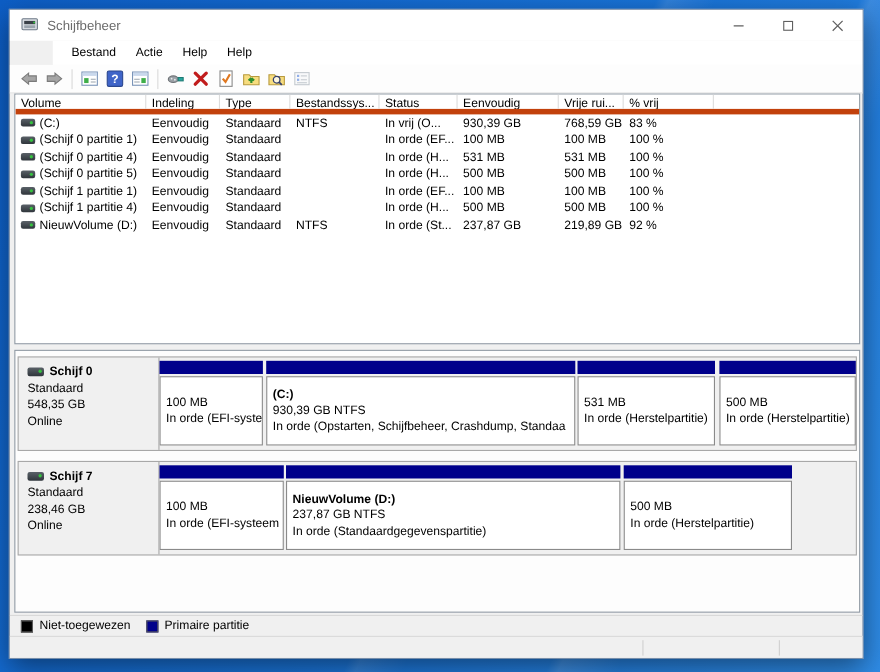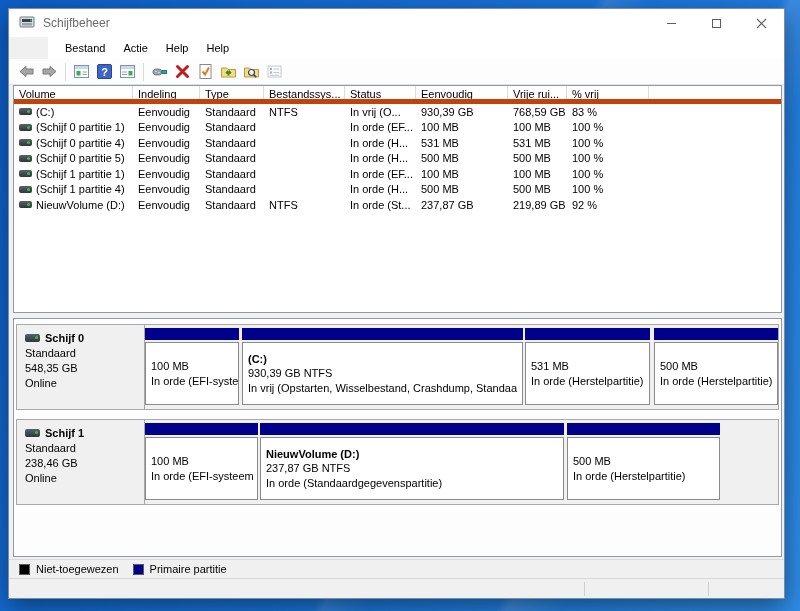--- a/index.html
+++ b/index.html
@@ -313,21 +313,21 @@
           <div class="pbody">
             <div class="pline">100 MB</div>
             <div class="pline">In orde (EFI-syste</div>
           </div>
         </div>
         <div class="part" style="left:225px;width:281px;">
           <div class="cap"></div>
           <div class="pbody">
             <div class="pline pbold">(C:)</div>
             <div class="pline">930,39 GB NTFS</div>
-            <div class="pline">In vrij (Opstarten, Wisselbestand, Crashdump, Standaa</div>
+            <div class="pline">In orde (Opstarten, Schijfbeheer, Crashdump, Standaa</div>
           </div>
         </div>
         <div class="part" style="left:508px;width:125px;">
           <div class="cap"></div>
           <div class="pbody">
             <div class="pline">531 MB</div>
             <div class="pline">In orde (Herstelpartitie)</div>
           </div>
         </div>
         <div class="part" style="left:637px;width:124px;">
@@ -336,21 +336,21 @@
             <div class="pline">500 MB</div>
             <div class="pline">In orde (Herstelpartitie)</div>
           </div>
         </div>
       </div>
 
       <div class="disk-row row1">
         <div class="disk-info">
           <div class="disk-title">
               <span class="disk-glyph-lg"></span>
-              <span>Schijf 1</span>
+              <span>Schijf 7</span>
             </div>
           <div class="disk-line">Standaard</div>
           <div class="disk-line">238,46 GB</div>
           <div class="disk-line">Online</div>
         </div>
         <div class="part" style="left:128px;width:113px;">
           <div class="cap"></div>
           <div class="pbody">
             <div class="pline">100 MB</div>
             <div class="pline">In orde (EFI-systeem</div>

